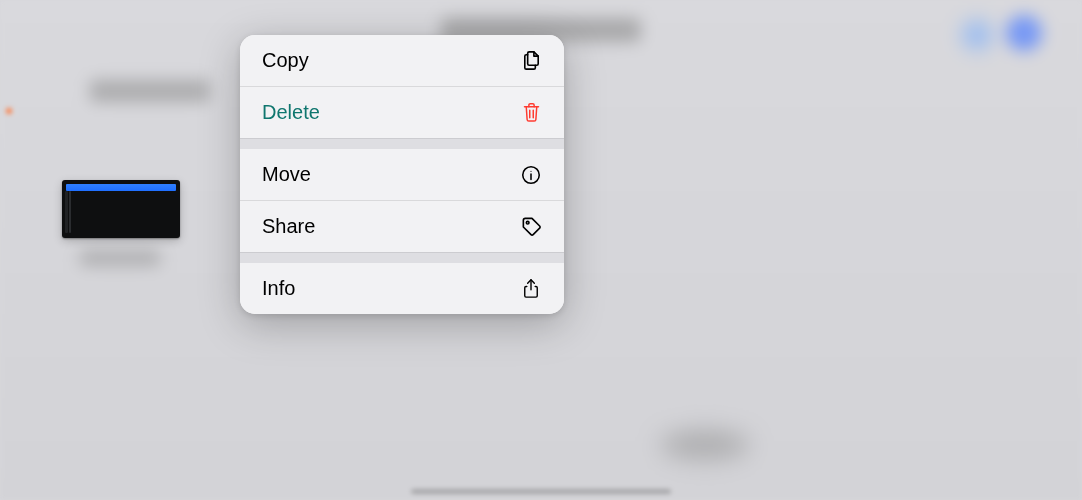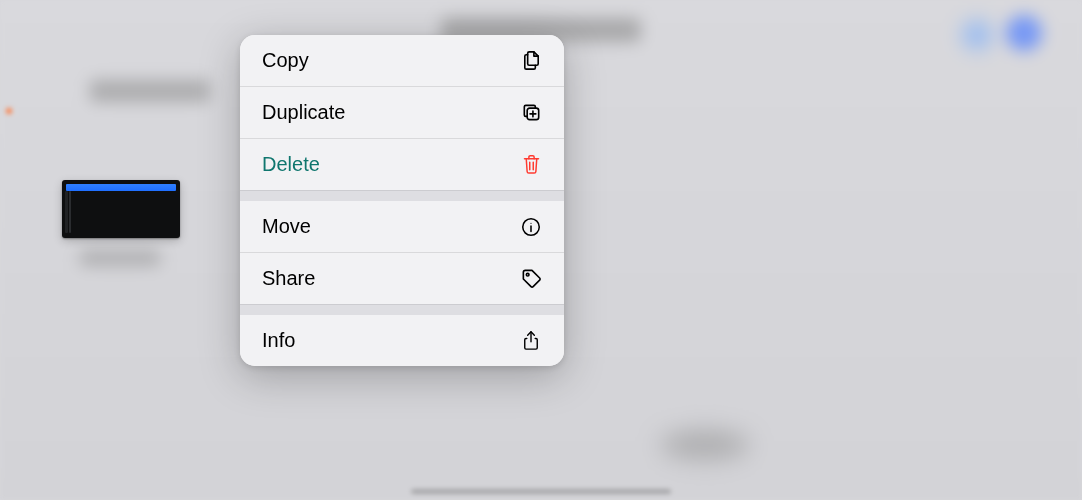--- a/index.html
+++ b/index.html
@@ -221,30 +221,20 @@
     <span>Copy</span>
     <span class="icon">
       <svg width="23" height="23" viewBox="0 0 24 24" fill="none" stroke="currentColor" stroke-width="1.7" stroke-linejoin="round" stroke-linecap="round">
         <path d="M14.5 3 H9.5 C8.7 3 8 3.7 8 4.5 V15.5 C8 16.3 8.7 17 9.5 17 H17.5 C18.3 17 19 16.3 19 15.5 V7.5 Z"></path>
         <path d="M14.5 3 V7.5 H19"></path>
         <path d="M8 6 H6.5 C5.7 6 5 6.7 5 7.5 V19.5 C5 20.3 5.7 21 6.5 21 H14.5 C15.3 21 16 20.3 16 19.5 V17"></path>
       </svg>
     </span>
   </div>
 
-  <div class="menu-item">
-    <span>Duplicate</span>
-    <span class="icon">
-      <svg width="23" height="23" viewBox="0 0 24 24" fill="none" stroke="currentColor" stroke-width="1.7" stroke-linejoin="round" stroke-linecap="round">
-        <rect x="7.5" y="7.5" width="12" height="12" rx="2.5"></rect>
-        <path d="M7.5 16 H6 C5 16 4.5 15.5 4.5 14.5 V6 C4.5 5 5 4.5 6 4.5 H14.5 C15.5 4.5 16 5 16 6 V7.5"></path>
-        <path d="M13.5 10.5 V16.5 M10.5 13.5 H16.5"></path>
-      </svg>
-    </span>
-  </div>
 
 
   <div class="menu-item destructive">
     <span>Delete</span>
     <span class="icon">
       <svg width="21" height="23" viewBox="0 0 24 26" fill="none" stroke="currentColor" stroke-width="1.7" stroke-linejoin="round" stroke-linecap="round">
         <path d="M4 6.5 H20"></path>
         <path d="M9 6.5 V4.5 C9 3.7 9.7 3 10.5 3 H13.5 C14.3 3 15 3.7 15 4.5 V6.5"></path>
         <path d="M6 6.5 L7 21 C7.05 22 7.9 22.8 8.9 22.8 H15.1 C16.1 22.8 16.95 22 17 21 L18 6.5"></path>
         <path d="M10 10.5 V19 M14 10.5 V19"></path>

